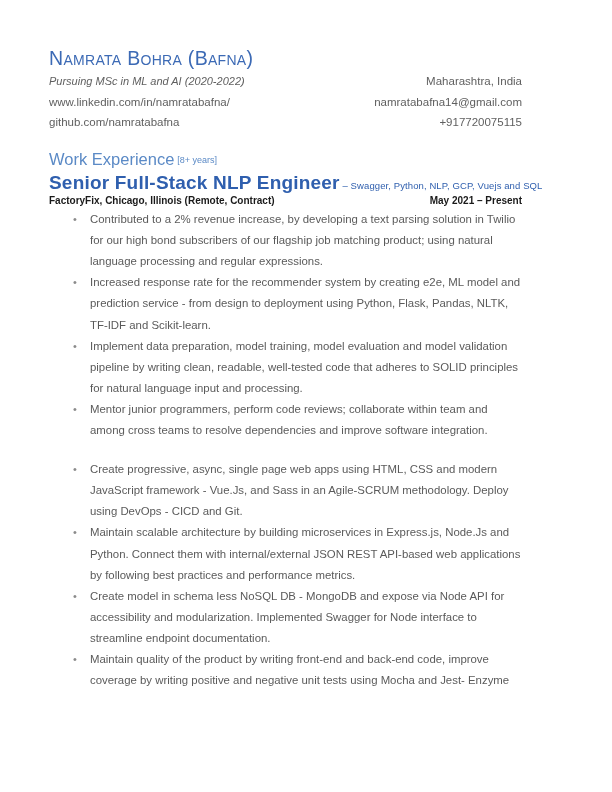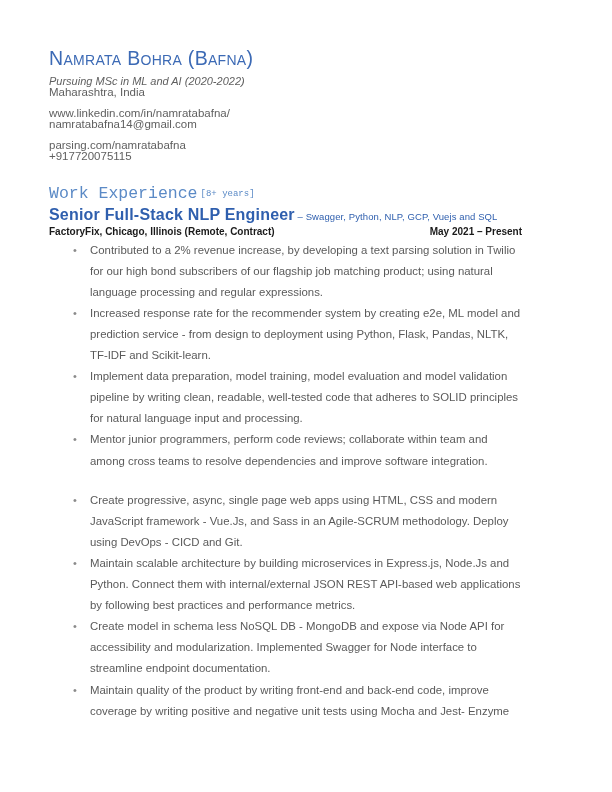--- a/index.html
+++ b/index.html
@@ -33,58 +33,56 @@
     white-space: nowrap;
   }
   .contact-row {
     display: flex;
     justify-content: space-between;
     align-items: baseline;
     font-size: 11.5px;
     color: #5f5f5f;
     line-height: 1.0;
     margin-bottom: 9px;
-    flex-direction: column;
   }
   .contact-row .left { text-align: left; }
   .contact-row .right { text-align: right; }
   .contact-row.first .left {
     font-style: italic;
     font-size: 11px;
   }
 
   
   .section-head {
     margin-top: 22px;
     margin-bottom: 4px;
     color: #5b8ac6;
     font-size: 16.5px;
     line-height: 1.05;
     white-space: nowrap;
-    font-family: Liberation Mono, monospace;
   }
   .section-head .years {
     font-size: 9px;
     color: #5b8ac6;
     vertical-align: 2px;
     margin-left: 3px;
   }
 
   
   .job { margin-bottom: 2px; }
   .job + .job { margin-top: 18px; }
 
   .job-title-line {
     color: #2f5fae;
     line-height: 1.15;
     margin-bottom: 1px;
     white-space: nowrap;
   }
   .job-title {
-    font-size: 16px;
+    font-size: 19px;
     font-weight: bold;
     letter-spacing: 0.2px;
   }
   .job-stack {
     font-size: 9.5px;
     font-weight: normal;
     letter-spacing: 0.1px;
   }
   .job-meta {
     display: flex;
@@ -130,21 +128,21 @@
     <div class="left">Pursuing MSc in ML and AI (2020-2022)</div>
     <div class="right">Maharashtra, India</div>
   </div>
 
   <div class="contact-row">
     <div class="left">www.linkedin.com/in/namratabafna/</div>
     <div class="right">namratabafna14@gmail.com</div>
   </div>
 
   <div class="contact-row">
-    <div class="left">parsing.com/namratabafna</div>
+    <div class="left">github.com/namratabafna</div>
     <div class="right">+917720075115</div>
   </div>
 
   <div class="section-head">
     <span>Work Experience</span><span class="years">[8+ years]</span>
   </div>
 
   <div>
 
     <div class="job">

